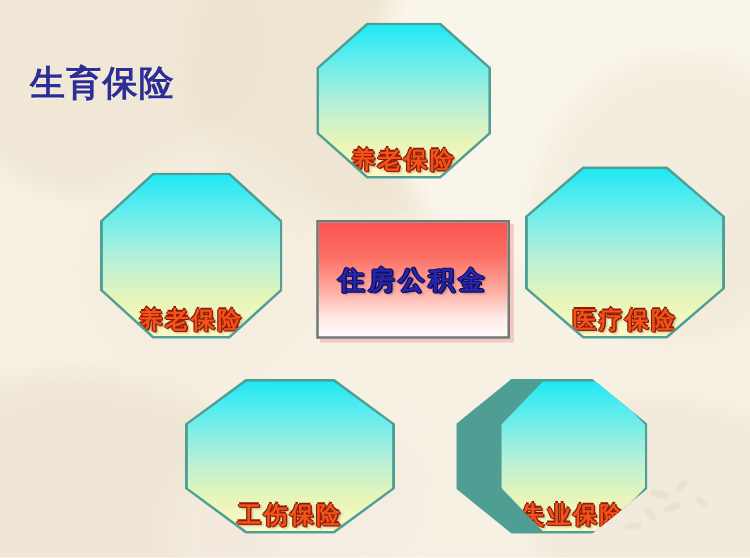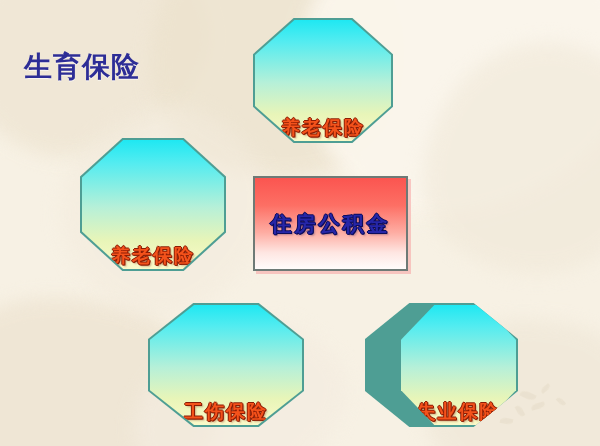--- a/index.html
+++ b/index.html
@@ -160,22 +160,27 @@
       <span class="oct-label">养老保险</span>
     </div>
   </div>
 
   <div class="node oct" style="left:80px; top:138px; width:146px; height:133px;">
     <div class="oct-inner">
       <span class="oct-label">养老保险</span>
     </div>
   </div>
 
+  <div class="node oct" style="left:420px; top:133px; width:160px; height:138px;">
+    <div class="oct-inner">
+      <span class="oct-label">医疗保险</span>
+    </div>
+  </div>
 
-  <div class="node oct" style="left:148px; top:303px; width:156px; height:124px;">
+  <div class="node oct" style="left:148px; top:303px; width:168px; height:124px;">
     <div class="oct-inner">
       <span class="oct-label">工伤保险</span>
     </div>
   </div>
 
   <div class="node oct" style="left:365px; top:303px; width:153px; height:124px;padding-left:36px;">
     <div class="oct-inner">
       <span class="oct-label">失业保险</span>
     </div>
   </div>

